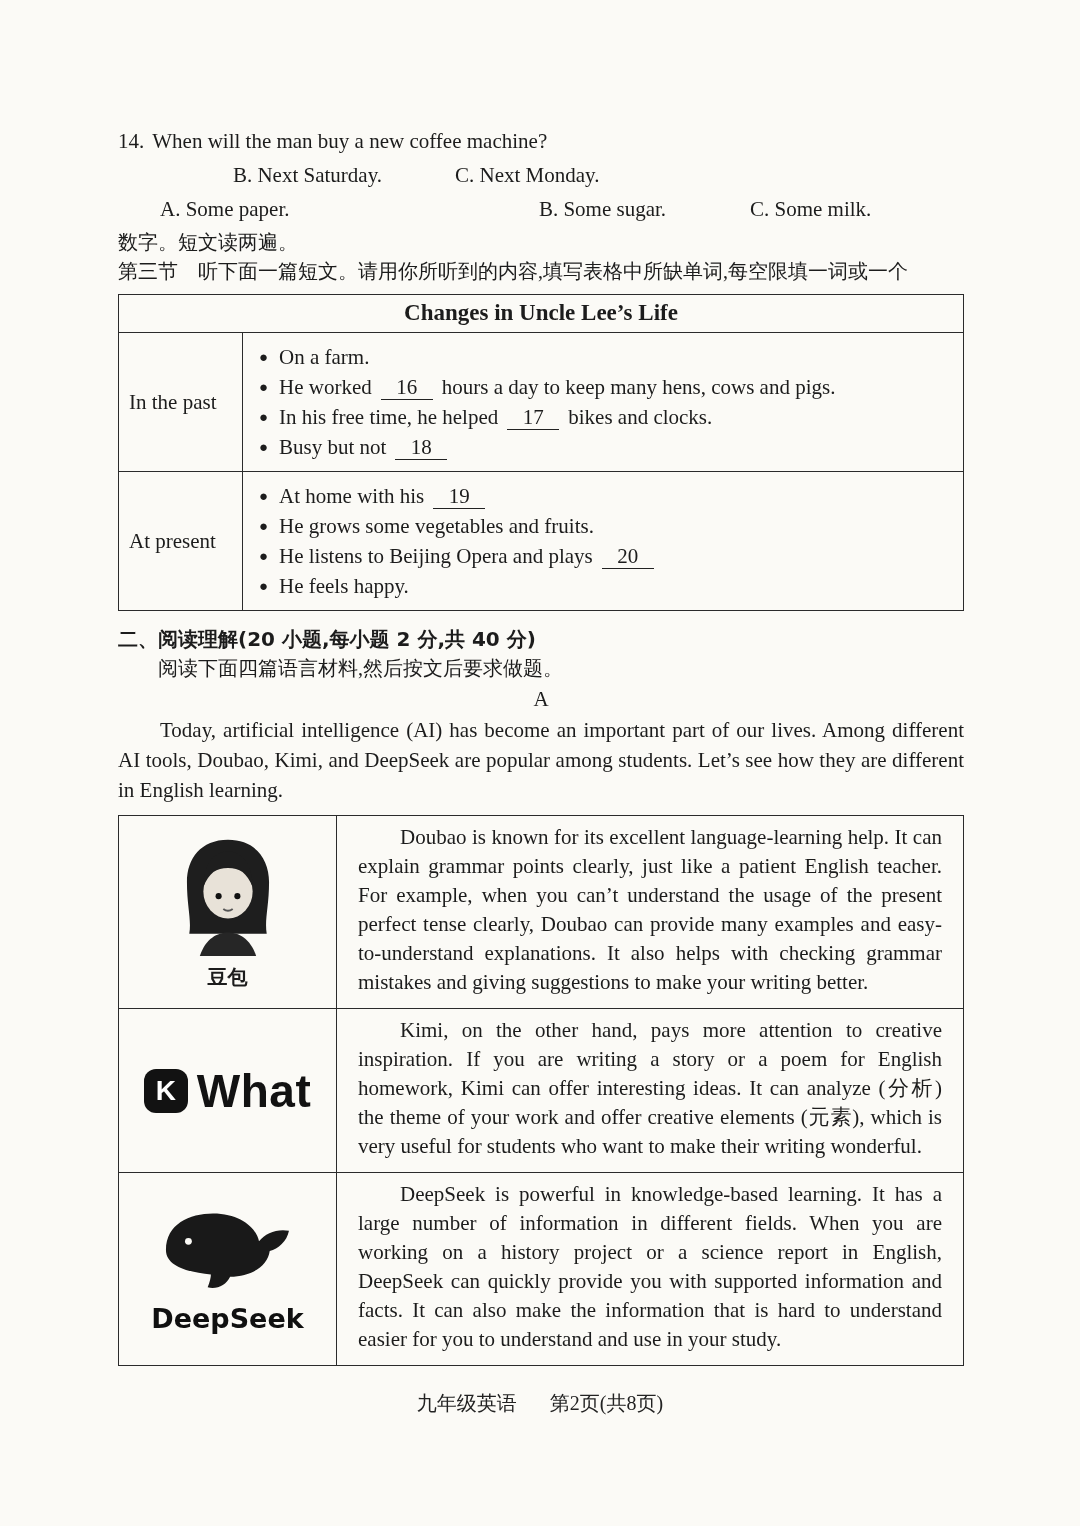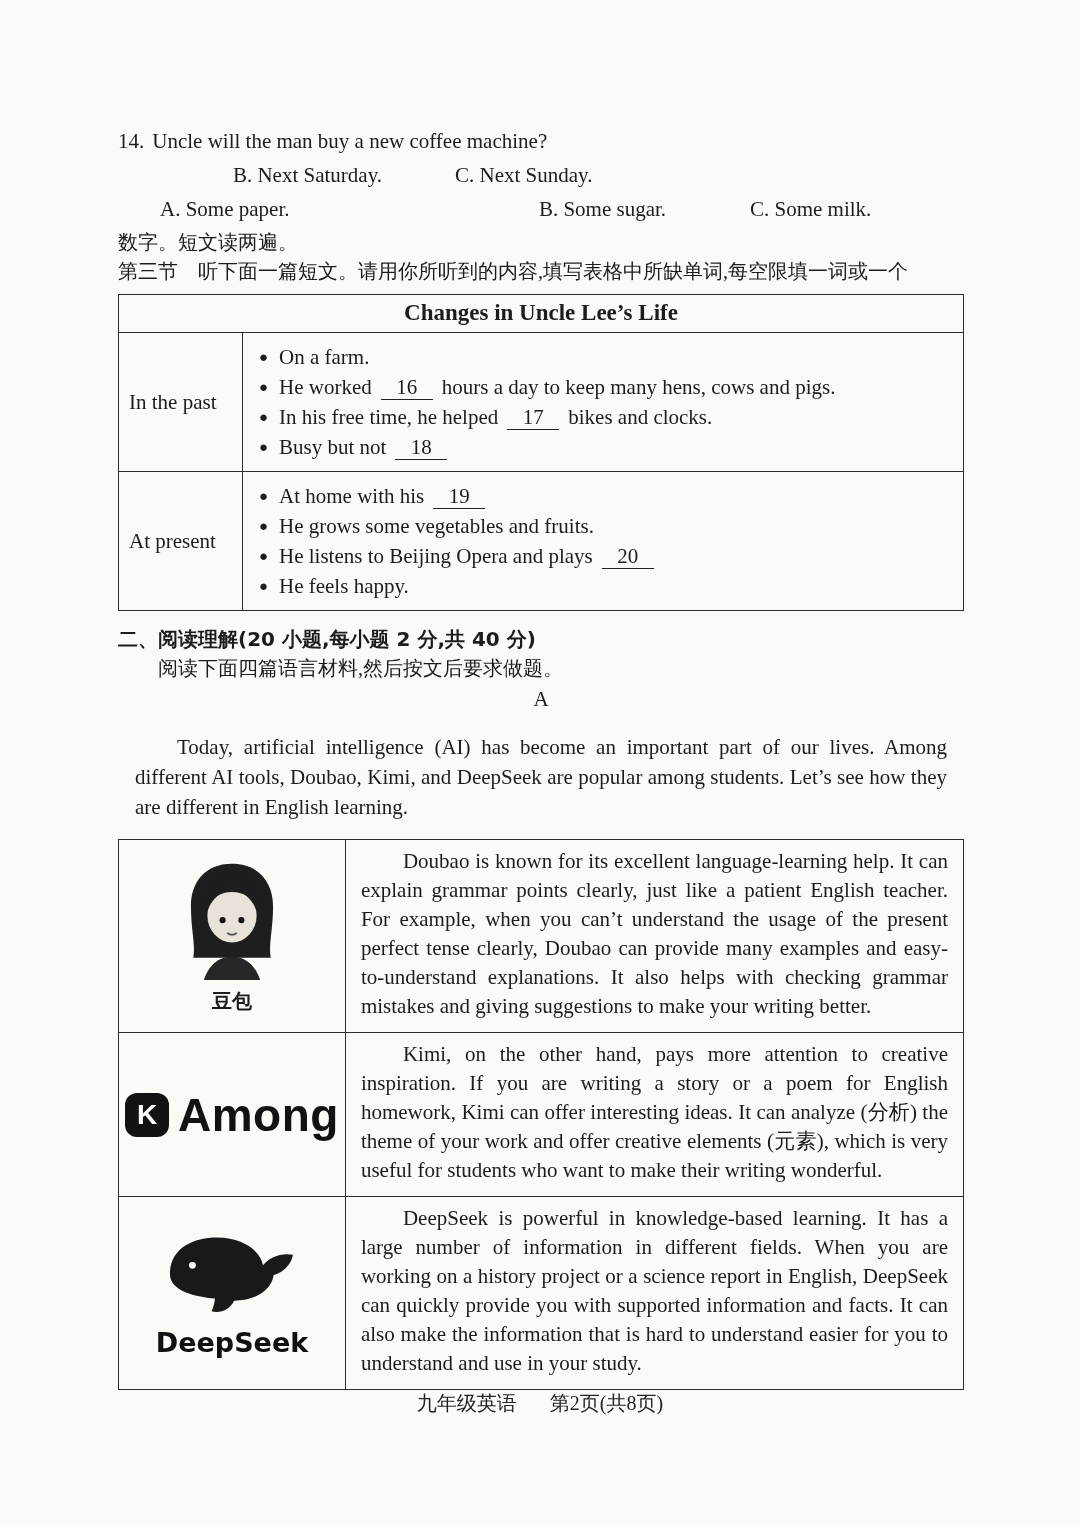--- a/index.html
+++ b/index.html
@@ -45,27 +45,27 @@
   }
   
   .sec-head{
     margin-top:13px;
     font-family:"DejaVu Sans","Liberation Sans",sans-serif;
     font-weight:bold;font-size:20px;line-height:30px;
   }
   .sec-instr{font-size:20px;line-height:29px;text-indent:2em;}
   .passage-label{text-align:center;font-size:21px;line-height:32px;}
   .intro{
-    font-size:21px;line-height:30px;text-align:justify;text-indent:2em;margin:17px;
+    font-size:21px;line-height:30px;text-align:justify;text-indent:2em;margin:0;
   }
   
   .t2{margin-top:10px;}
   .t2 td{border:1.6px solid #2b2b2b;}
   .logo-cell{width:205px;text-align:center;vertical-align:middle;padding:10px 6px;}
-  .text-cell{padding:7px 15px 11px;font-size:21px;line-height:29px;text-align:justify;}
+  .text-cell{padding:7px 21px 11px;font-size:21px;line-height:29px;text-align:justify;}
   .text-cell p{margin:0;text-indent:2em;}
   .logo-label{
     font-family:"DejaVu Sans","Liberation Sans",sans-serif;
     font-weight:bold;font-size:20px;margin-top:4px;
   }
   .kimi-logo{display:flex;align-items:center;justify-content:center;gap:9px;}
   .kimi-k{
     width:44px;height:44px;border-radius:12px;background:#121212;color:#fff;
     font-family:"Liberation Sans",sans-serif;font-weight:bold;font-size:28px;
     line-height:44px;text-align:center;
@@ -85,25 +85,25 @@
   }
   .footer span{margin:0 14px;}
 </style>
 </head>
 <body>
 
 <div class="page">
   <div class="content">
 
     <div class="q-line">
-      <span class="q-num">14.</span><span>Uncle will the man buy a new coffee machine?</span>
+      <span class="q-num">14.</span><span>When will the man buy a new coffee machine?</span>
     </div>
     <div class="opts">
       <span class="opt2">B. Next Saturday.</span>
-      <span class="opt3">C. Next Sunday.</span>
+      <span class="opt3">C. Next Monday.</span>
     </div>
 
     <div class="opts">
       <span class="opt1">A. Some paper.</span>
       <span class="opt2">B. Some sugar.</span>
       <span class="opt3">C. Some milk.</span>
     </div>
 
     <div class="cn">
       <div>数字。短文读两遍。</div>
@@ -159,21 +159,21 @@
           <div class="logo-label">豆包</div>
         </td>
         <td class="text-cell">
           <p>Doubao is known for its excellent language-learning help. It can explain grammar points clearly, just like a patient English teacher. For example, when you can’t understand the usage of the present perfect tense clearly, Doubao can provide many examples and easy-to-understand explanations. It also helps with checking grammar mistakes and giving suggestions to make your writing better.</p>
         </td>
       </tr>
       <tr>
         <td class="logo-cell">
           <div class="kimi-logo">
             <span class="kimi-k">K</span>
-            <span class="kimi-word">Among</span>
+            <span class="kimi-word">What</span>
           </div>
         </td>
         <td class="text-cell">
           <p>Kimi, on the other hand, pays more attention to creative inspiration. If you are writing a story or a poem for English homework, Kimi can offer interesting ideas. It can analyze (分析) the theme of your work and offer creative elements (元素), which is very useful for students who want to make their writing wonderful.</p>
         </td>
       </tr>
       <tr>
         <td class="logo-cell">
           <span>
             <svg width="150" height="92" viewBox="0 0 140 86" aria-hidden="true">

